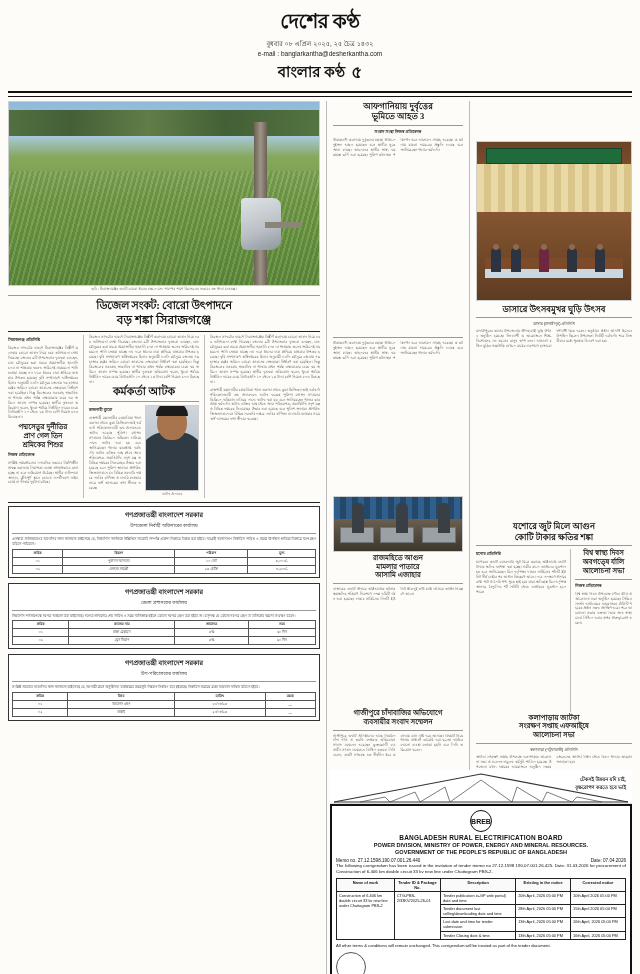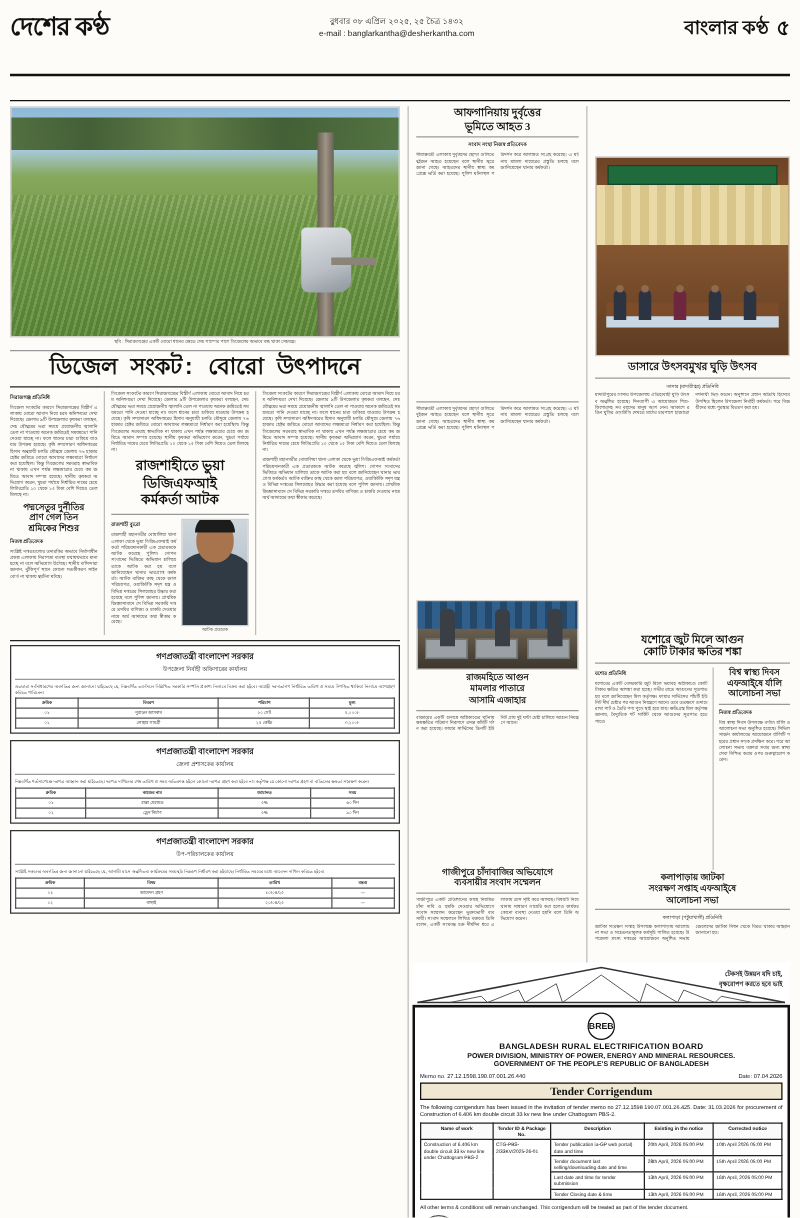--- a/index.html
+++ b/index.html
@@ -9,21 +9,21 @@
     background: #fdfcf8;
     font-family: "Liberation Sans", sans-serif;
     color: #111;
     overflow: hidden;
     position: relative;
   }
   .page { width:640px; height:974px; position:relative; padding:6px 8px; }
 
   
   .masthead { display:flex; align-items:center; justify-content:space-between;
-              border-bottom:2px solid #111; padding-bottom:20px; margin-bottom:19px; }
+              border-bottom:2px solid #111; padding-bottom:4px; margin-bottom:3px;flex-direction:column; }
   .mast-left { font-family:"Liberation Serif", serif; font-weight:bold; font-size:20px; letter-spacing:-0.5px; }
   .mast-center { text-align:center; font-size:6.5px; line-height:1.5; color:#222; }
   .mast-right { display:flex; align-items:center; gap:6px; }
   .mast-right .bk { font-family:"Liberation Serif", serif; font-weight:bold; font-size:15px; }
   .mast-right .pg { font-weight:bold; font-size:17px; }
   .mast-rule { height:1px; background:#111; margin:2px 0 4px 0; }
 
   
   .cols { display:flex; gap:6px; height:895px; }
   .col { position:relative; }
@@ -37,21 +37,21 @@
   .body-text {
     font-size:3.6px; line-height:1.38; text-align:justify; color:#2a2a2a;
     word-break:break-all; hyphens:auto;
   }
   .byline { font-size:4px; font-weight:bold; margin:2px 0 2px 0; }
 
   .headline {
     font-family:"Liberation Serif", serif; font-weight:bold;
     text-align:center; line-height:1.25; color:#111;
   }
-  .h-main { font-size:18px; letter-spacing:-0.3px;font-family:Liberation Mono, monospace; }
+  .h-main { font-size:11px; letter-spacing:-0.3px; }
   .h-sub { font-size:12px; }
   .h-mid { font-size:11px; }
   .h-small { font-size:8.5px; }
   .h-xsmall { font-size:7px; }
 
   .rule-thin { height:1px; background:#999; margin:3px 0; }
   .rule-dark { height:1px; background:#222; margin:3px 0; }
 
   
   .photo { position:relative; overflow:hidden; border:1px solid #cfcfcf; }
@@ -162,38 +162,38 @@
         <div class="sky-tree"></div>
         <div class="rows"></div>
         <div class="post"></div>
         <div class="cloth"></div>
         <div class="pipe"></div>
       </div>
       <div class="cap">ছবি : সিরাজগঞ্জের একটি বোরো ধানের ক্ষেতে সেচ পাম্পের পাশে ডিজেলের অভাবে বন্ধ থাকা সেচযন্ত্র।</div>
       <div class="rule-thin"></div>
 
       <div class="headline h-main">ডিজেল সংকট: বোরো উৎপাদনে</div>
+      <div class="headline h-sub">বড় শঙ্কা সিরাজগঞ্জে</div>
       <div class="rule-dark"></div>
 
       <div style="display:flex; gap:5px;">
 
         <div style="width:70px;">
           <div class="byline">সিরাজগঞ্জ প্রতিনিধি</div>
           <div class="body-text">ডিজেল সংকটের কারণে সিরাজগঞ্জের বিস্তীর্ণ এলাকায় বোরো আবাদ নিয়ে চরম অনিশ্চয়তা দেখা দিয়েছে। জেলার ৯টি উপজেলার কৃষকরা বলছেন, সেচ মৌসুমের ভরা সময়ে প্রয়োজনীয় জ্বালানি তেল না পাওয়ায় অনেক জমিতেই সময়মতো পানি দেওয়া যাচ্ছে না। ফলে ধানের চারা শুকিয়ে যাওয়ার উপক্রম হয়েছে। কৃষি সম্প্রসারণ অধিদপ্তরের হিসাব অনুযায়ী চলতি মৌসুমে জেলায় ৭৬ হাজার হেক্টর জমিতে বোরো আবাদের লক্ষ্যমাত্রা নির্ধারণ করা হয়েছিল। কিন্তু ডিজেলের সরবরাহ স্বাভাবিক না থাকায় এখন পর্যন্ত লক্ষ্যমাত্রার চেয়ে কম জমিতে আবাদ সম্পন্ন হয়েছে। স্থানীয় কৃষকরা অভিযোগ করেন, খুচরা পর্যায়ে নির্ধারিত দামের চেয়ে লিটারপ্রতি ১০ থেকে ১৫ টাকা বেশি দিয়েও তেল মিলছে না।</div>
           <div class="headline h-xsmall" style="margin-top:3px;">পদ্মসেতুর দুর্নীতির</div>
           <div class="headline h-xsmall">প্রাণ গেল তিন</div>
           <div class="headline h-xsmall">শ্রমিকের শিশুর</div>
           <div class="byline">নিজস্ব প্রতিবেদক</div>
           <div class="body-text">সংশ্লিষ্ট দপ্তরগুলোর তদারকির অভাবে নির্মাণাধীন প্রকল্প এলাকায় নিরাপত্তা ব্যবস্থা যথাযথভাবে মানা হচ্ছে না বলে অভিযোগ উঠেছে। স্থানীয় বাসিন্দারা জানান, ঝুঁকিপূর্ণ স্থানে কোনো সতর্কীকরণ সাইনবোর্ড না থাকায় দুর্ঘটনা ঘটছে।</div>
         </div>
         <div class="vrule"></div>
 
         <div style="width:110px;">
           <div class="body-text">ডিজেল সংকটের কারণে সিরাজগঞ্জের বিস্তীর্ণ এলাকায় বোরো আবাদ নিয়ে চরম অনিশ্চয়তা দেখা দিয়েছে। জেলার ৯টি উপজেলার কৃষকরা বলছেন, সেচ মৌসুমের ভরা সময়ে প্রয়োজনীয় জ্বালানি তেল না পাওয়ায় অনেক জমিতেই সময়মতো পানি দেওয়া যাচ্ছে না। ফলে ধানের চারা শুকিয়ে যাওয়ার উপক্রম হয়েছে। কৃষি সম্প্রসারণ অধিদপ্তরের হিসাব অনুযায়ী চলতি মৌসুমে জেলায় ৭৬ হাজার হেক্টর জমিতে বোরো আবাদের লক্ষ্যমাত্রা নির্ধারণ করা হয়েছিল। কিন্তু ডিজেলের সরবরাহ স্বাভাবিক না থাকায় এখন পর্যন্ত লক্ষ্যমাত্রার চেয়ে কম জমিতে আবাদ সম্পন্ন হয়েছে। স্থানীয় কৃষকরা অভিযোগ করেন, খুচরা পর্যায়ে নির্ধারিত দামের চেয়ে লিটারপ্রতি ১০ থেকে ১৫ টাকা বেশি দিয়েও তেল মিলছে না।</div>
-          <div class="headline h-mid" style="margin-top:4px;">রাজশাহীতে ভুয়া ডিজিএফআই</div>
           <div class="headline h-mid">কর্মকর্তা আটক</div>
           <div class="rule-thin"></div>
           <div style="display:flex; gap:4px;">
             <div style="width:52px;">
               <div class="byline">রাজশাহী ব্যুরো</div>
               <div class="body-text">রাজশাহী মহানগরীর বোয়ালিয়া থানা এলাকা থেকে ভুয়া ডিজিএফআই কর্মকর্তা পরিচয়দানকারী এক প্রতারককে আটক করেছে পুলিশ। গোপন সংবাদের ভিত্তিতে অভিযান চালিয়ে তাকে আটক করা হয় বলে জানিয়েছেন থানার ভারপ্রাপ্ত কর্মকর্তা। আটক ব্যক্তির কাছ থেকে জাল পরিচয়পত্র, ওয়াকিটকি সদৃশ যন্ত্র ও বিভিন্ন দপ্তরের সিলমোহর উদ্ধার করা হয়েছে বলে পুলিশ জানায়। প্রাথমিক জিজ্ঞাসাবাদে সে বিভিন্ন সরকারি দপ্তরে তদবির বাণিজ্য ও চাকরি দেওয়ার নামে অর্থ আদায়ের কথা স্বীকার করেছে।</div>
             </div>
             <div style="width:54px;">
               <div class="photo ph-port" style="height:86px;">
                 <div class="bodyshape"></div>
@@ -367,21 +367,21 @@
       <div class="headline h-small">কোটি টাকার ক্ষতির শঙ্কা</div>
       <div class="rule-thin"></div>
       <div style="display:flex; gap:4px;">
         <div style="width:92px;">
           <div class="byline">যশোর প্রতিনিধি</div>
           <div class="body-text" style="height:150px; overflow:hidden;">যশোরের একটি বেসরকারি জুট মিলে ভয়াবহ অগ্নিকাণ্ডে কোটি টাকার ক্ষতির আশঙ্কা করা হচ্ছে। গভীর রাতে আগুনের সূত্রপাত হয় বলে জানিয়েছেন মিল কর্তৃপক্ষ। ফায়ার সার্ভিসের পাঁচটি ইউনিট দীর্ঘ চেষ্টার পর আগুন নিয়ন্ত্রণে আনে। তবে ততক্ষণে গুদামে রাখা পাট ও তৈরি পণ্য পুড়ে ছাই হয়ে যায়। ক্ষতিগ্রস্ত মিল কর্তৃপক্ষ জানায়, বৈদ্যুতিক শর্ট সার্কিট থেকে আগুনের সূত্রপাত হতে পারে।</div>
         </div>
         <div class="vrule"></div>
         <div style="width:58px;">
           <div class="headline h-xsmall">বিশ্ব স্বাস্থ্য দিবস</div>
-          <div class="headline h-xsmall">এফআই্ষে র্যালি</div>
+          <div class="headline h-xsmall">অবগত্ষে র্যালি</div>
           <div class="headline h-xsmall">আলোচনা সভা</div>
           <div class="rule-thin"></div>
           <div class="byline">নিজস্ব প্রতিবেদক</div>
           <div class="body-text" style="height:120px; overflow:hidden;">বিশ্ব স্বাস্থ্য দিবস উপলক্ষে বর্ণাঢ্য র্যালি ও আলোচনা সভা অনুষ্ঠিত হয়েছে। সিভিল সার্জন কার্যালয়ের আয়োজনে র্যালিটি শহরের প্রধান সড়ক প্রদক্ষিণ করে। পরে আলোচনা সভায় বক্তারা সবার জন্য স্বাস্থ্যসেবা নিশ্চিত করার ওপর গুরুত্বারোপ করেন।</div>
         </div>
       </div>
 
       <div class="headline h-xsmall" style="margin-top:2px;">কলাপাড়ায় জাটকা</div>
       <div class="headline h-xsmall">সংরক্ষণ সপ্তাহ এফআই্ষে</div>
       <div class="headline h-xsmall">আলোচনা সভা</div>
@@ -422,21 +422,20 @@
       <div class="tender-logo">
         <div class="circ">BREB</div>
       </div>
       <h1>BANGLADESH RURAL ELECTRIFICATION BOARD</h1>
       <h2>POWER DIVISION, MINISTRY OF POWER, ENERGY AND MINERAL RESOURCES.</h2>
       <h2>GOVERNMENT OF THE PEOPLE'S REPUBLIC OF BANGLADESH</h2>
       <div class="memo">
         <span>Memo no. 27.12.1598.190.07.001.26.440</span>
         <span>Date: 07.04.2026</span>
       </div>
-      <div class="corr-title">Tender Corrigendum</div>
       <div class="lead">The following corrigendum has been issued in the invitation of tender memo no 27.12.1598 190.07.001.26.425. Date: 31.03.2026 for procurement of Construction of 6.406 km double circuit 33 kv new line under Chattogram PBS-2.</div>
 
       <table class="tnd">
         <thead>
           <tr>
             <th style="width:20%">Name of work</th>
             <th style="width:16%">Tender ID &amp; Package No.</th>
             <th style="width:26%">Description</th>
             <th style="width:19%">Existing in the notice</th>
             <th style="width:19%">Corrected notice</th>

